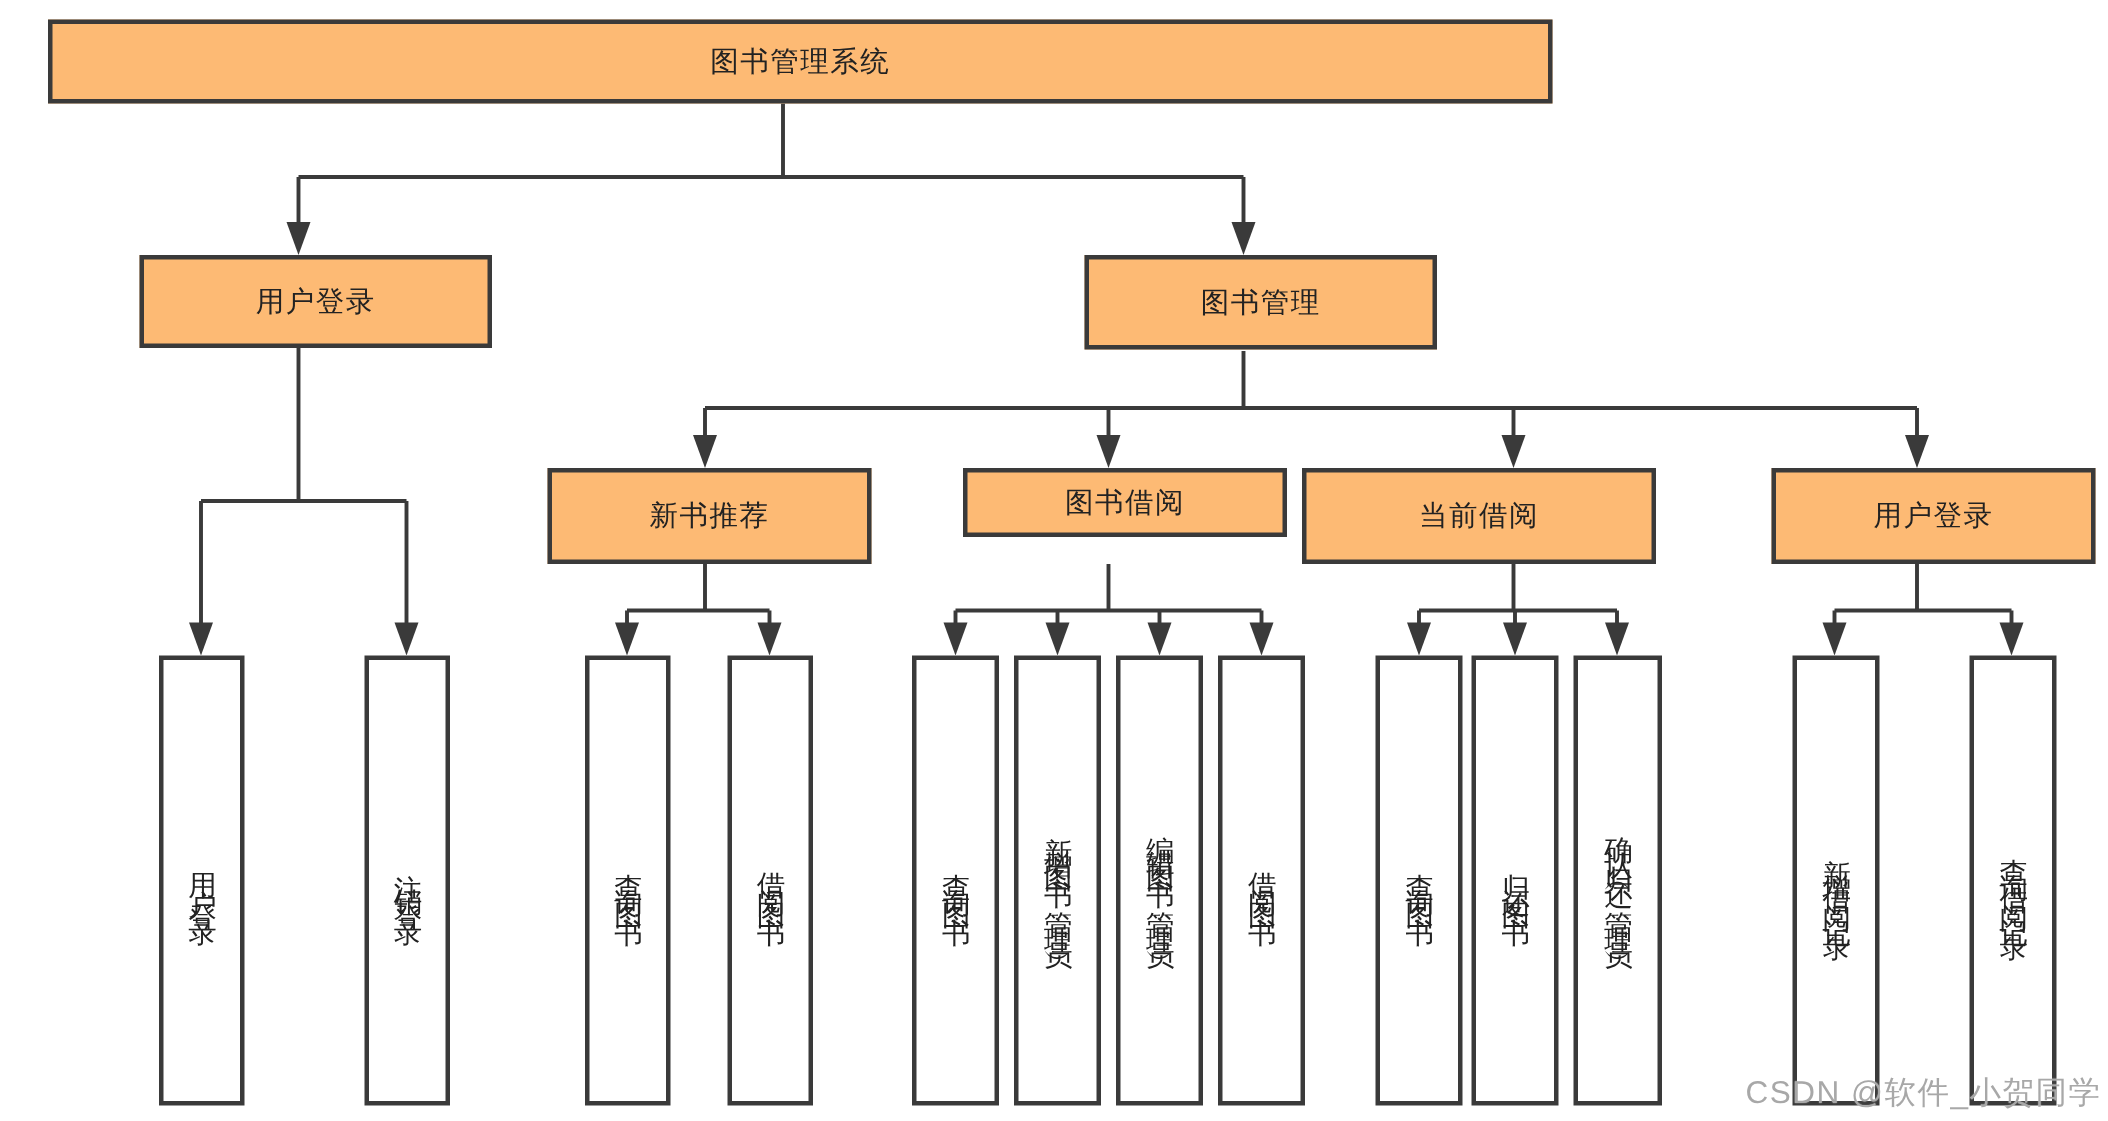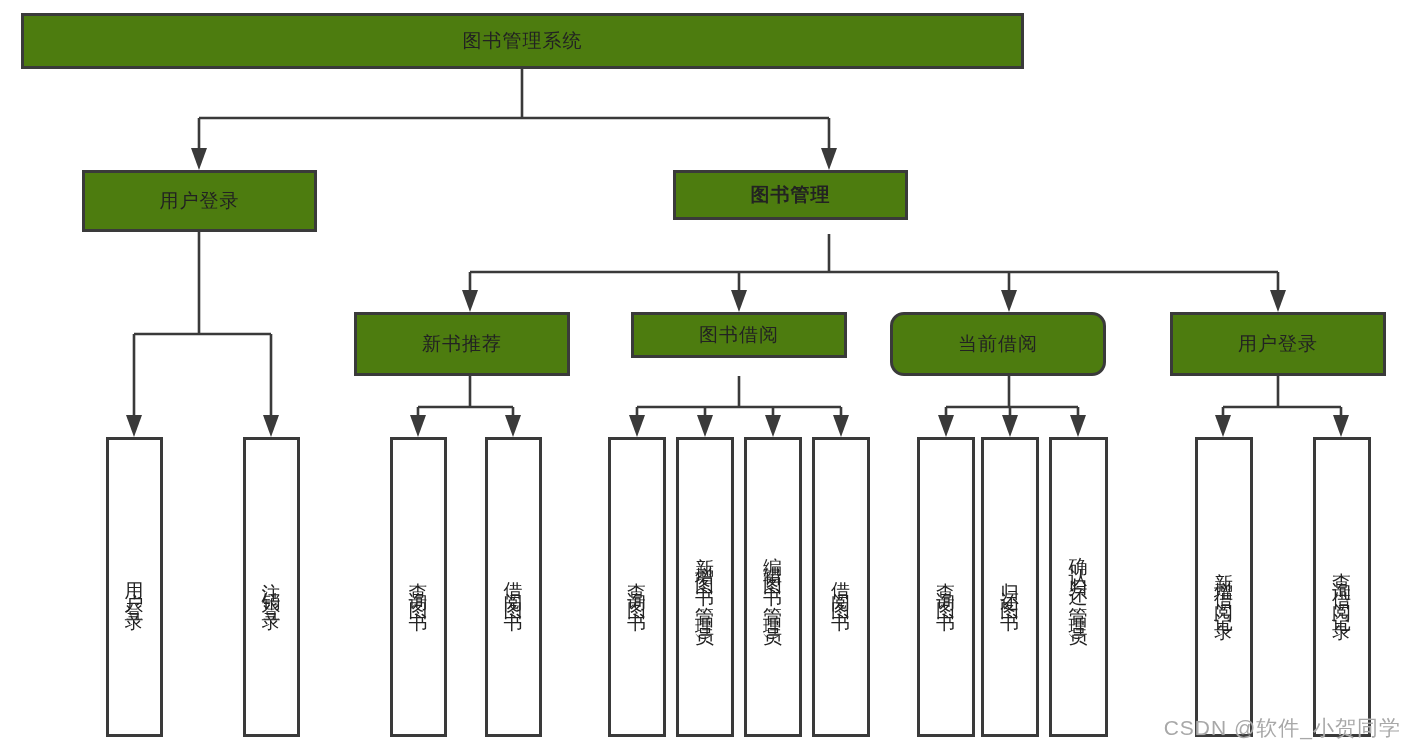--- a/index.html
+++ b/index.html
@@ -2,23 +2,23 @@
 <html lang="zh"><head>
 <meta charset="utf-8">
 <style>
   html,body{margin:0;padding:0;background:#ffffff;}
   .stage{
     position:relative;width:1405px;height:747px;background:#ffffff;
     font-family:"Liberation Sans","DejaVu Sans",sans-serif;overflow:hidden;
   }
   .connectors{position:absolute;left:0;top:0;width:1405px;height:747px;}
   .node{
-    position:absolute;box-sizing:border-box;border:3px solid #3a3a3a;background:#4d7c0f;
+    position:absolute;box-sizing:border-box;border:3px solid #3a3a3a;background:#fdba74;
     display:flex;align-items:center;justify-content:center;
-    font-size:19px;color:#222222;letter-spacing:1px;white-space:nowrap;
+    font-size:19px;color:#222222;letter-spacing:1px;white-space:nowrap;margin-left:11px;
   }
   .node-v{
     position:absolute;box-sizing:border-box;border:3px solid #3a3a3a;background:#ffffff;
     display:flex;align-items:center;justify-content:center;
   }
   .vtext{
     writing-mode:vertical-rl;text-orientation:mixed;
     font-size:19px;color:#222222;letter-spacing:10px;line-height:1;
   }
   .watermark{
@@ -72,31 +72,31 @@
       </g>
   </svg>
 
   <div class="node" style="left:21px;top:13px;width:1003px;height:56px;">
     <span>图书管理系统</span>
   </div>
 
   <div class="node" style="left:82px;top:170px;width:235px;height:62px;">
     <span>用户登录</span>
   </div>
-  <div class="node" style="left:673px;top:170px;width:235px;height:50px;font-weight:bold;">
+  <div class="node" style="left:712px;top:170px;width:235px;height:63px;">
     <span>图书管理</span>
   </div>
 
   <div class="node" style="left:354px;top:312px;width:216px;height:64px;">
     <span>新书推荐</span>
   </div>
   <div class="node" style="left:631px;top:312px;width:216px;height:46px;">
     <span>图书借阅</span>
   </div>
-  <div class="node" style="left:890px;top:312px;width:216px;height:64px;border-radius:14px;">
+  <div class="node" style="left:857px;top:312px;width:236px;height:64px;">
     <span>当前借阅</span>
   </div>
   <div class="node" style="left:1170px;top:312px;width:216px;height:64px;">
     <span>用户登录</span>
   </div>
 
   <div class="node-v" style="left:106px;top:437px;width:57px;height:300px;">
     <span class="vtext">用户登录</span>
   </div>
   <div class="node-v" style="left:243px;top:437px;width:57px;height:300px;">

